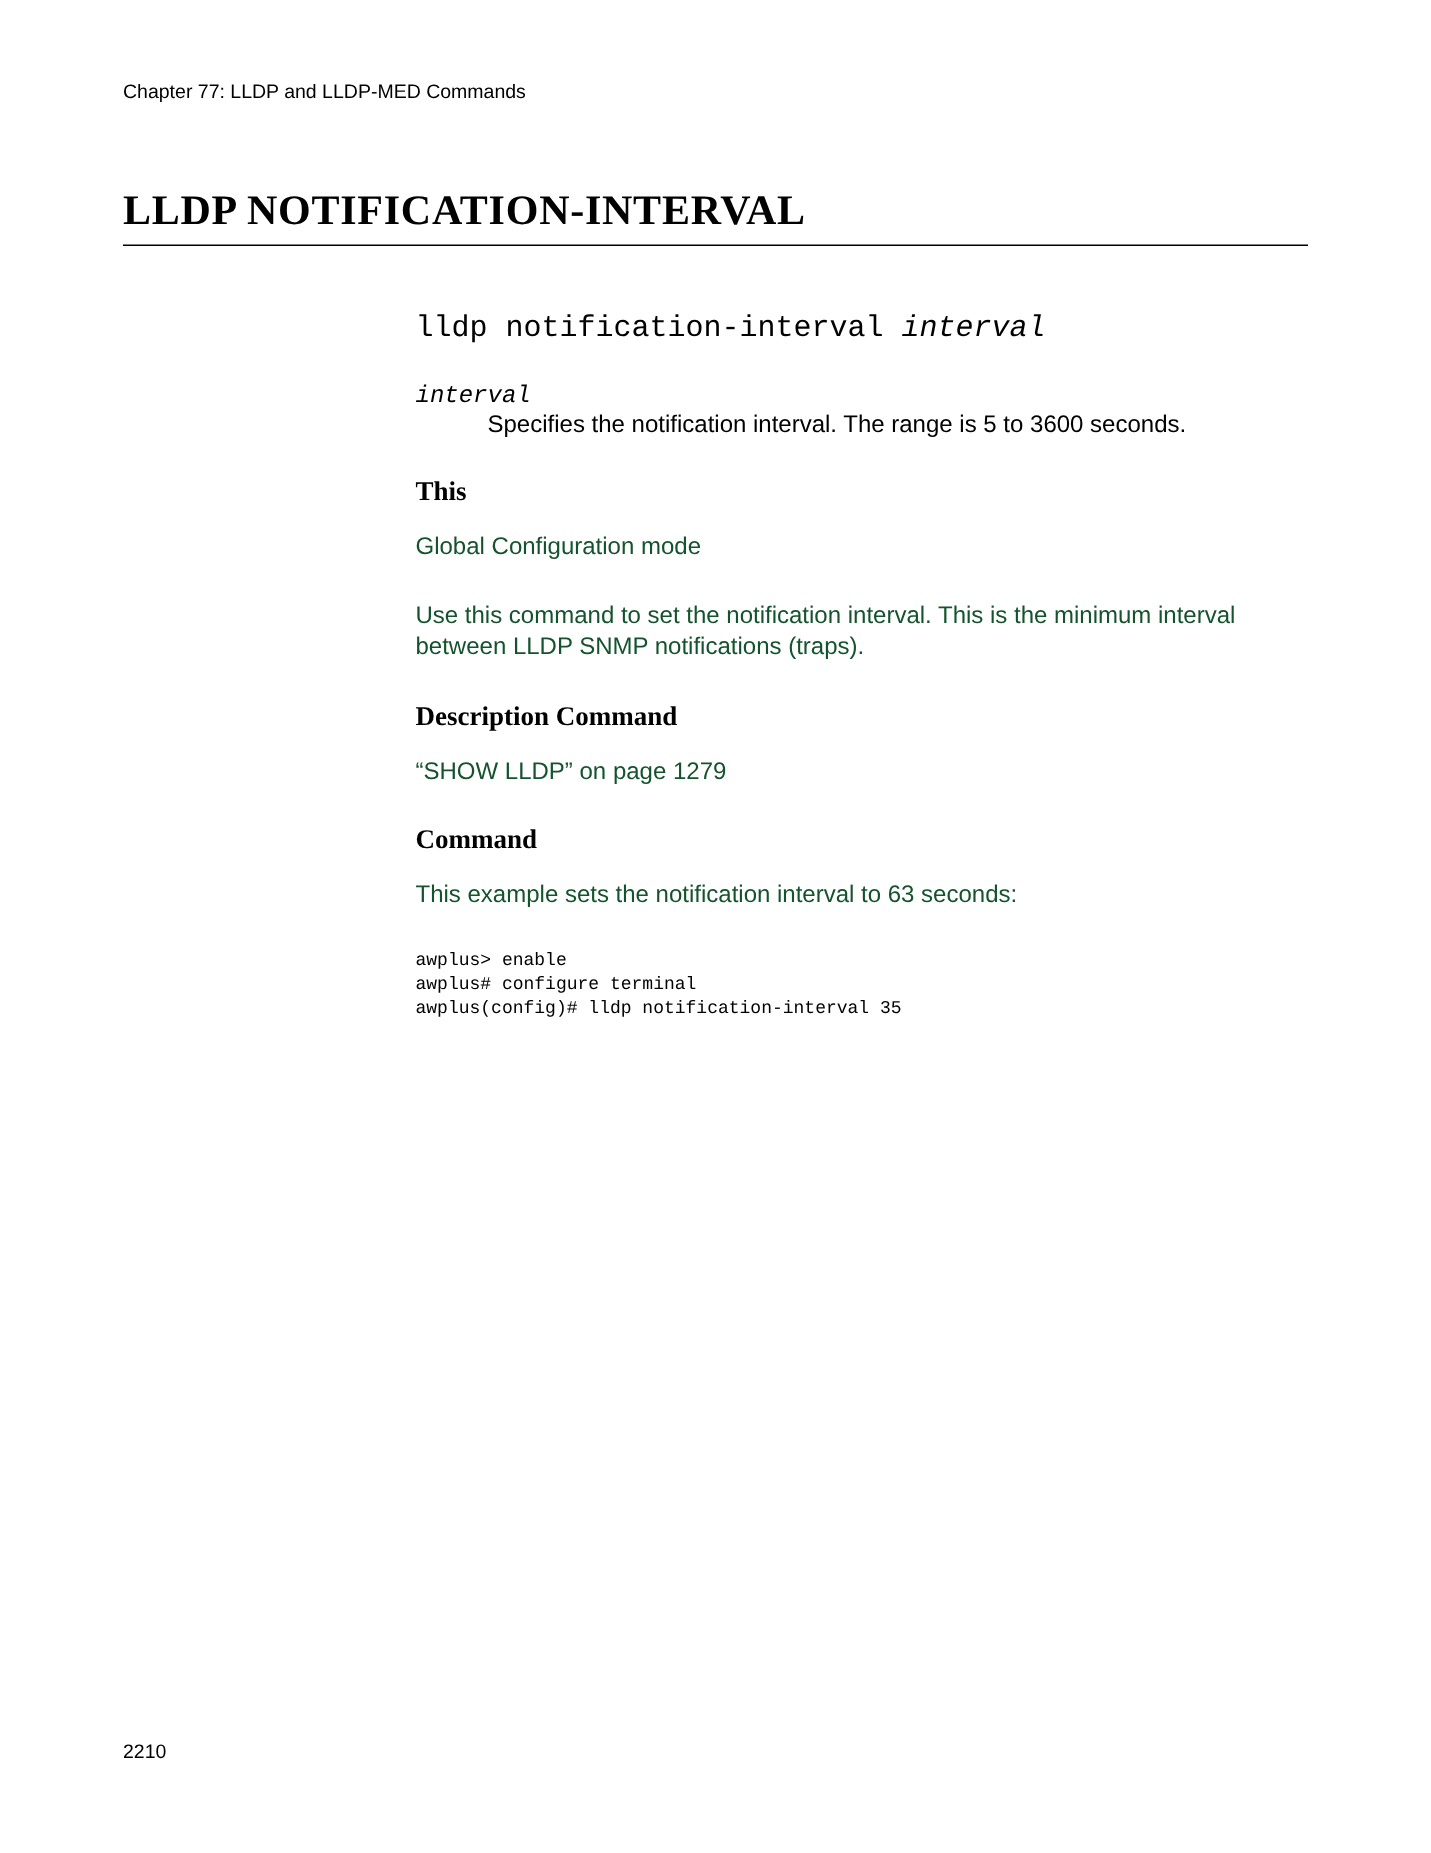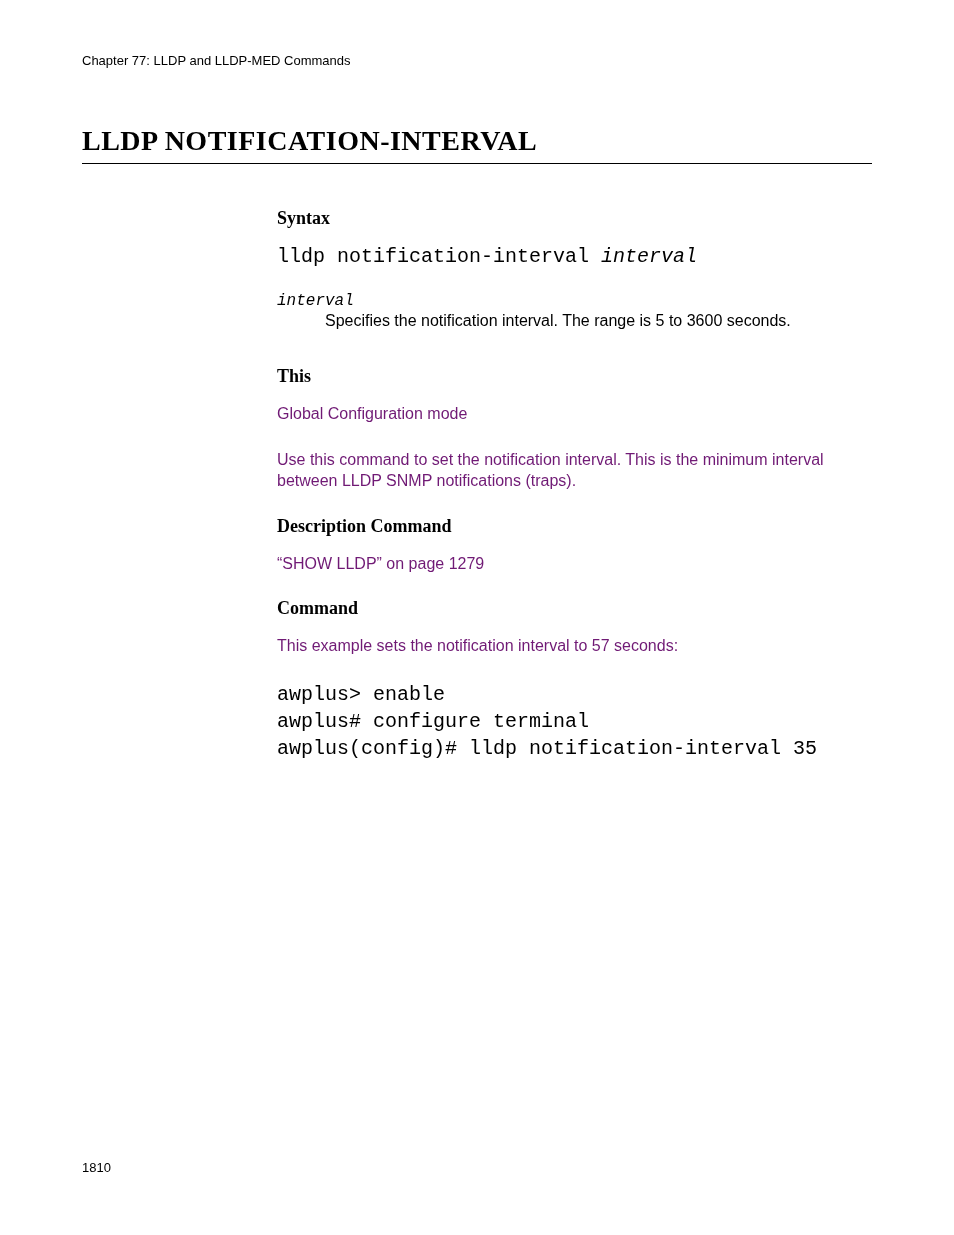--- a/index.html
+++ b/index.html
@@ -50,68 +50,67 @@
     .param-name {
       font-family: "Courier New", Courier, monospace;
       font-style: italic;
       font-size: 16px;
       margin-bottom: 2px;
     }
     .param-desc {
       font-size: 16px;
       color: #000;
       margin-left: 48px;
-      margin-bottom: 36px;
+      margin-bottom: 24px;
     }
     .body-text {
       font-size: 16px;
-      color: #701a75;
+      color: #14532d;
       margin-bottom: 24px;
       line-height: 1.35;
     }
     .example-code {
       font-family: "Courier New", Courier, monospace;
-      font-size: 20px;
+      font-size: 12px;
       line-height: 1.35;
       white-space: pre;
     }
     .page-number {
       position: absolute;
       bottom: 60px;
       left: 82px;
       font-size: 13px;
       color: #000;
     }
   </style>
 </head>
 <body>
 
 <div class="header-chapter">Chapter 77: LLDP and LLDP-MED Commands</div>
 
 <h1 class="main-title">LLDP NOTIFICATION-INTERVAL</h1>
 
 <div class="content-area">
 
-  <div class="section-heading">Syntax</div>
   <div class="syntax-line">
     <span>lldp notification-interval </span><span class="syntax-italic">interval</span>
   </div>
 
   <div class="param-name">interval</div>
   <div class="param-desc">Specifies the notification interval. The range is 5 to 3600 seconds.</div>
 
   <div class="section-heading">This</div>
   <div class="body-text">Global Configuration mode</div>
 
   <div class="body-text">Use this command to set the notification interval. This is the minimum interval between LLDP SNMP notifications (traps).</div>
 
   <div class="section-heading">Description Command</div>
   <div class="body-text">“SHOW LLDP” on page 1279</div>
 
   <div class="section-heading">Command</div>
-  <div class="body-text">This example sets the notification interval to 57 seconds:</div>
+  <div class="body-text">This example sets the notification interval to 63 seconds:</div>
   <div class="example-code">awplus&gt; enable
 awplus# configure terminal
 awplus(config)# lldp notification-interval 35</div>
 
 </div>
 
-<div class="page-number">1810</div>
+<div class="page-number">2210</div>
 
 </body></html>

